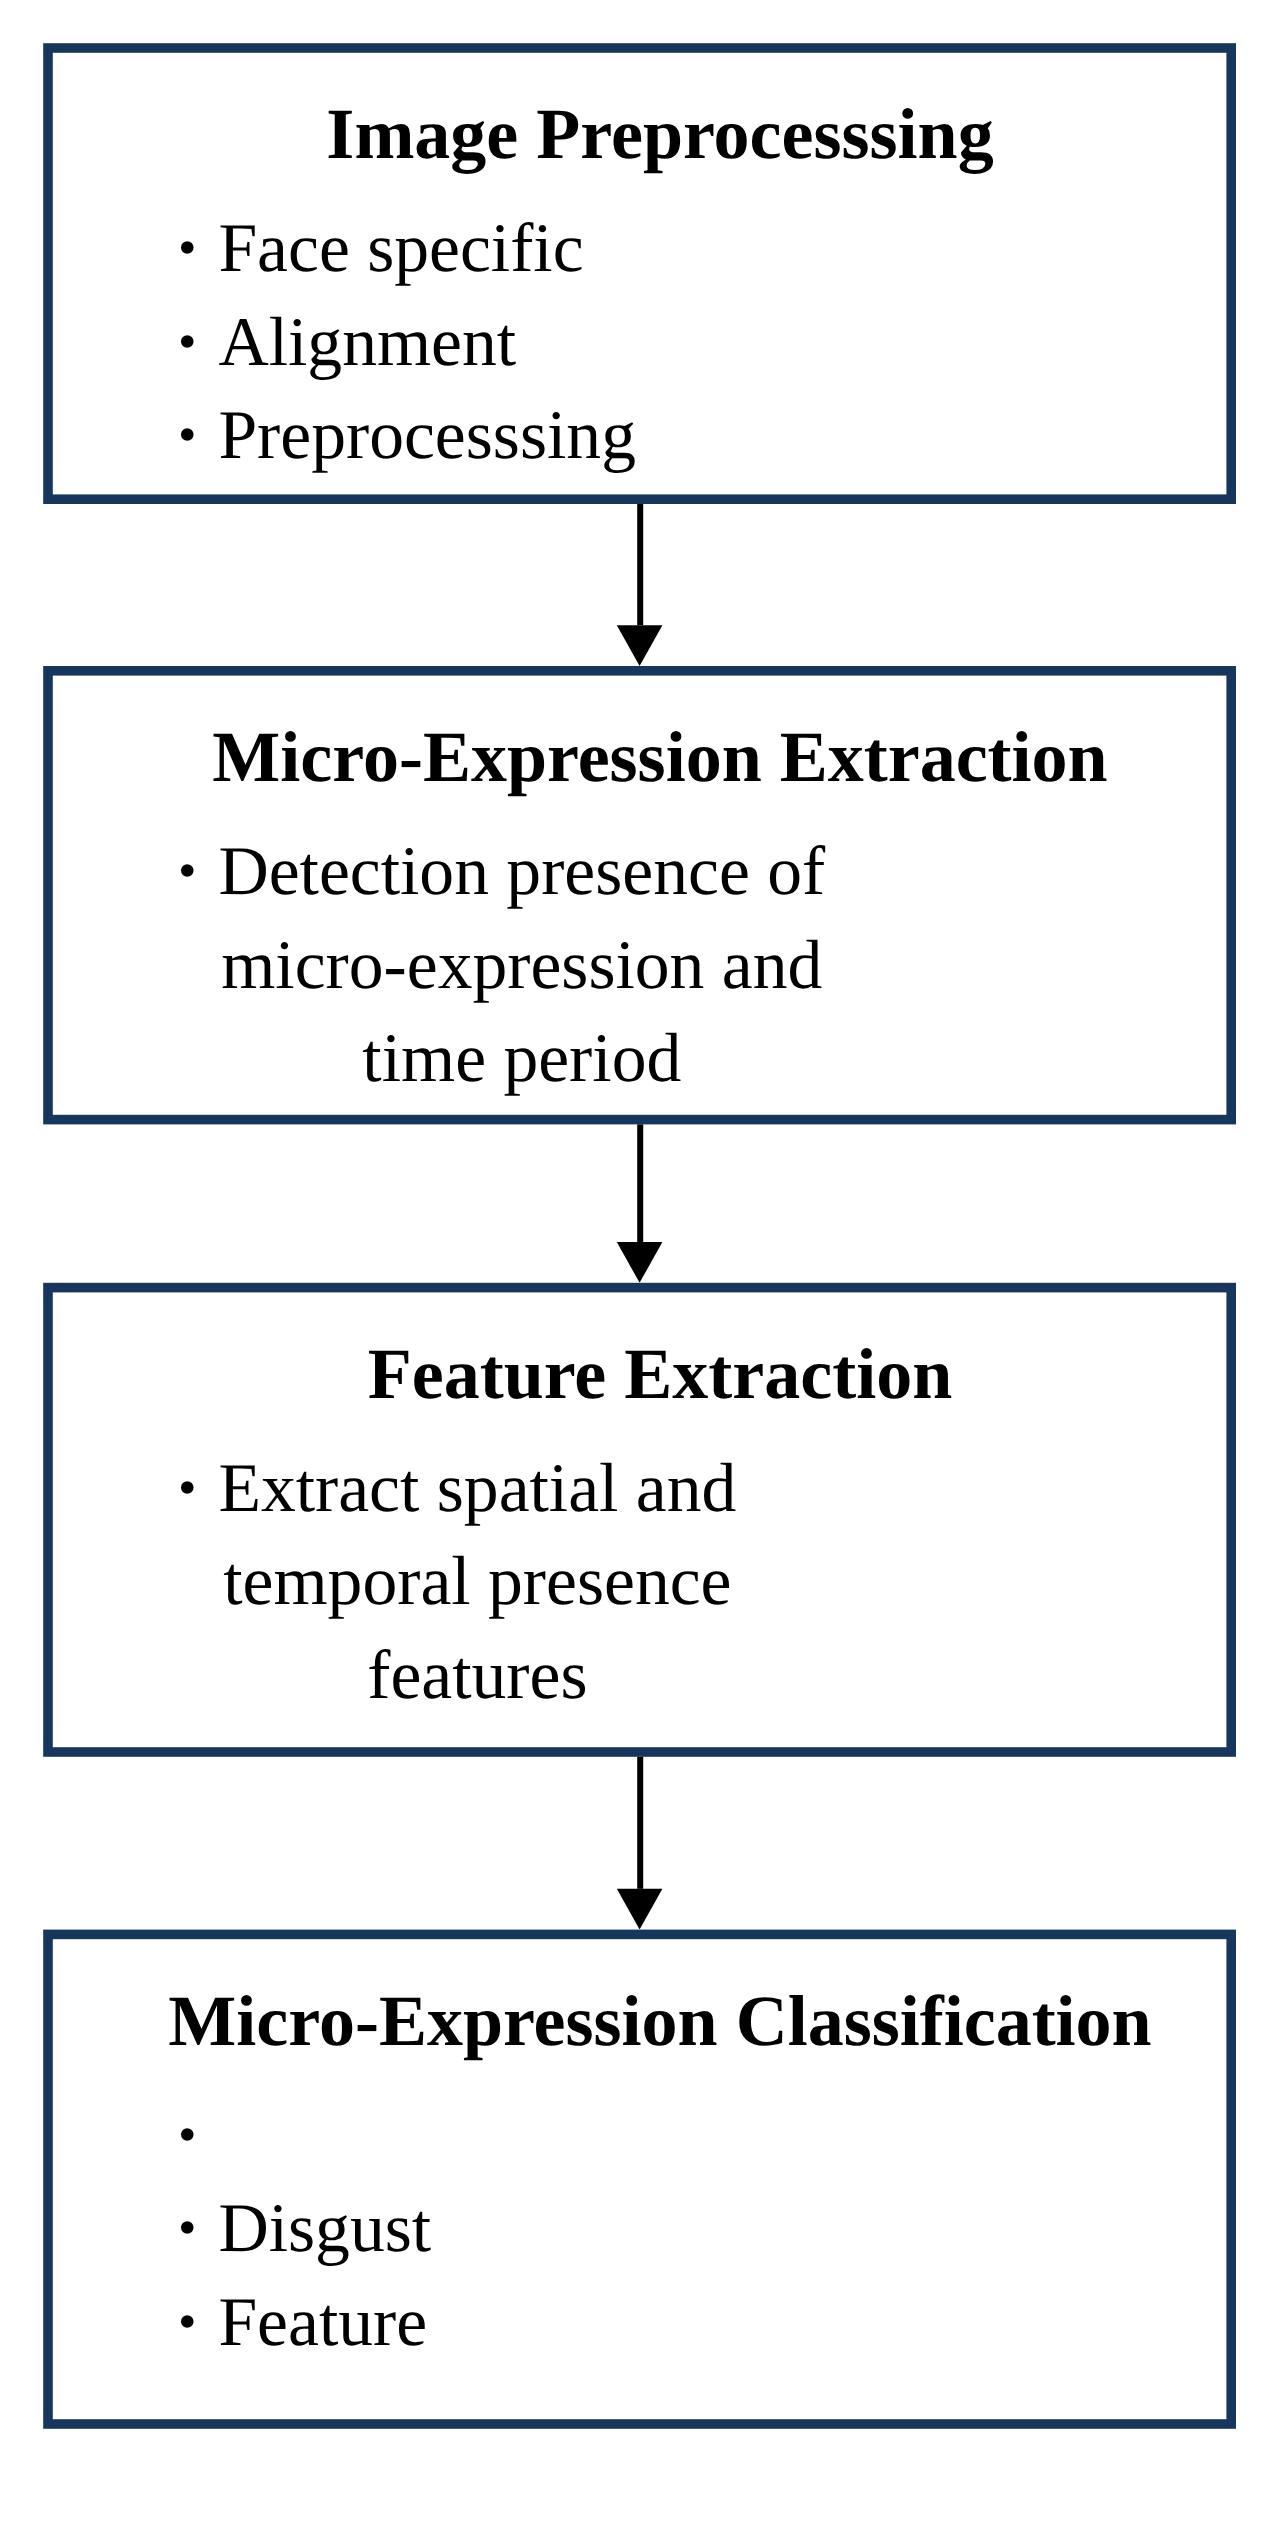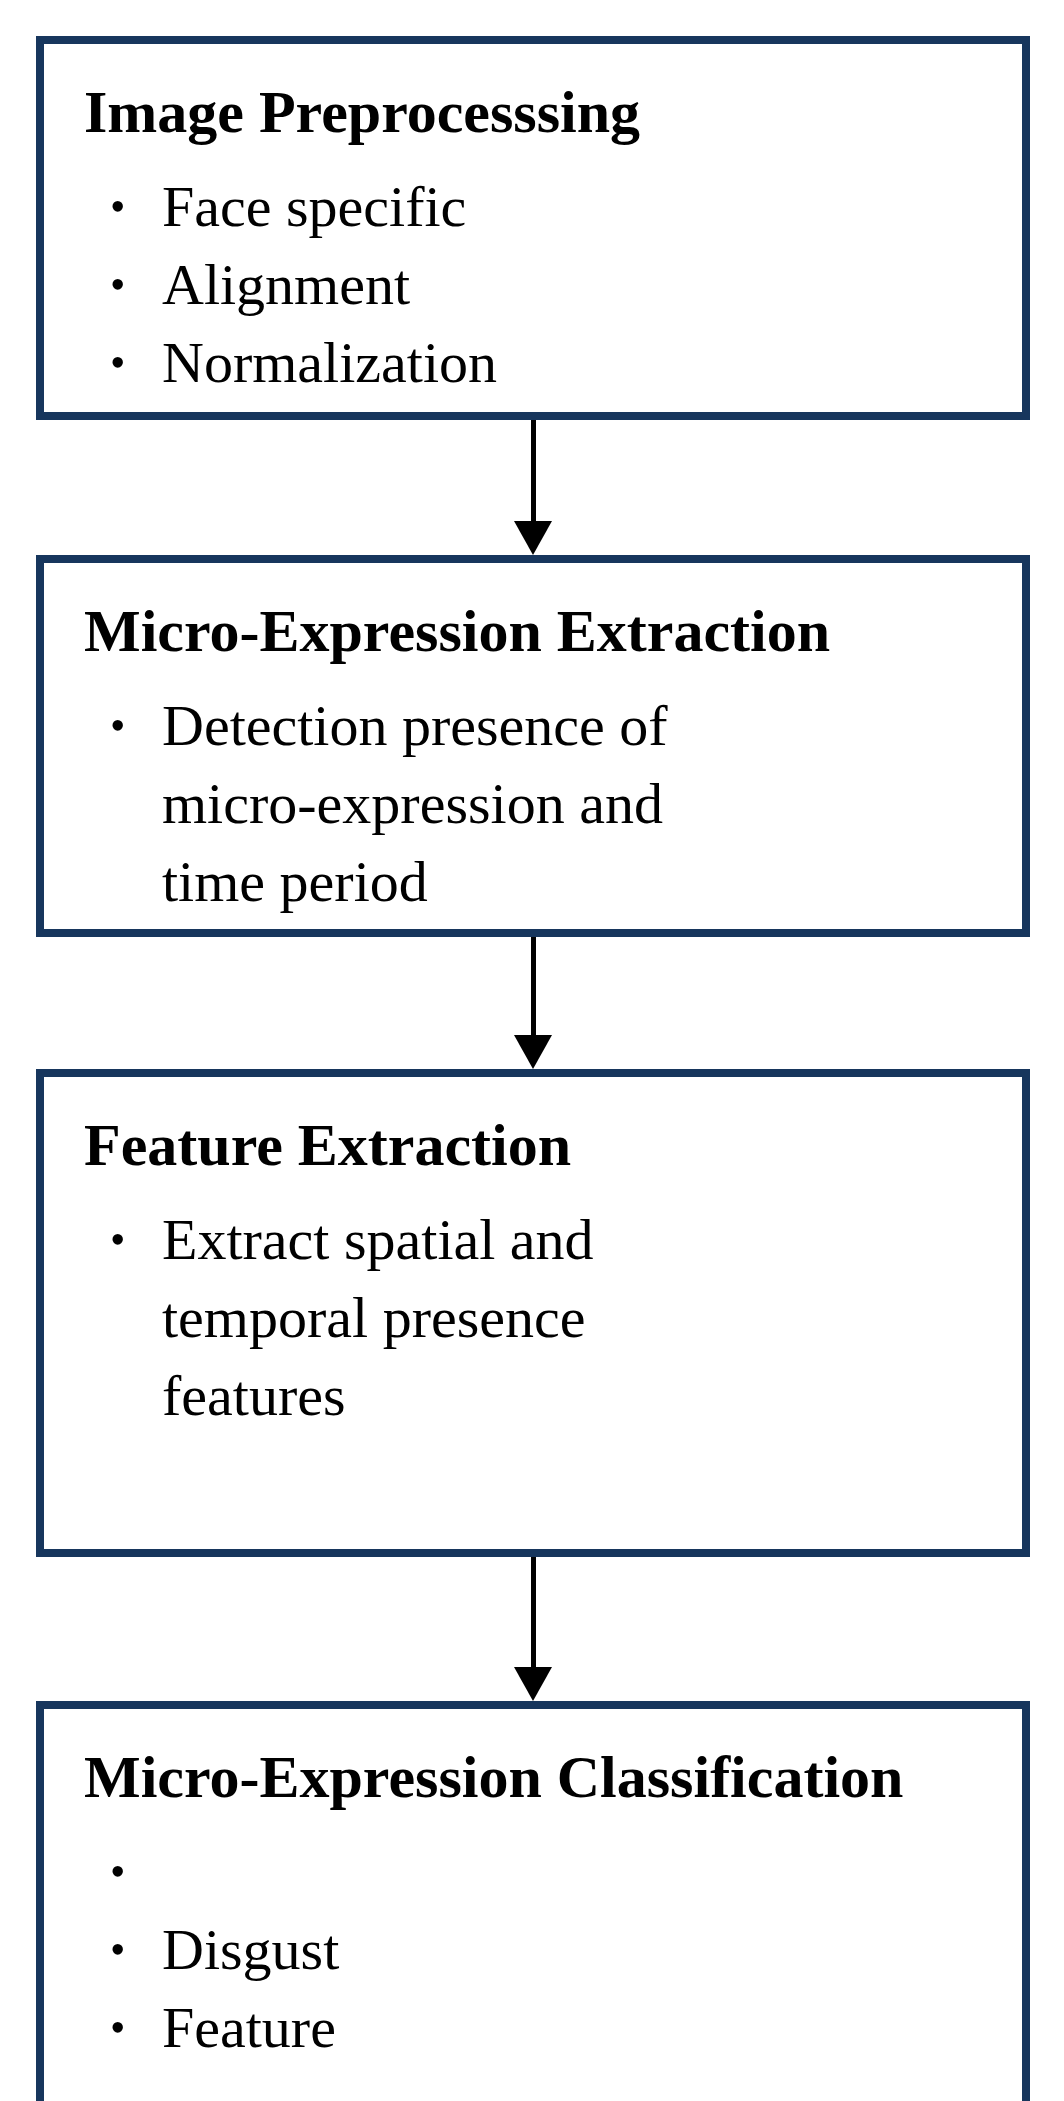--- a/index.html
+++ b/index.html
@@ -22,26 +22,27 @@
     left: 36px;
     width: 994px;
     display: flex;
     flex-direction: column;
   }
   .flow-box {
     box-sizing: border-box;
     width: 994px;
     background: var(--box-fill, #ffffff);
     border: 8px solid var(--border, #17365d);
-    padding: 28px 26px 0 40px;
+    padding: 28px 26px 0 60px;
     overflow: hidden;
+    text-align: center;
   }
   .flow-box.b1 { height: 384px; }
   .flow-box.b2 { height: 382px; }
-  .flow-box.b3 { height: 488px; }
+  .flow-box.b3 { height: 395px; }
   .flow-box.b4 { height: 416px; }
   .box-title {
     font-size: 60px;
     font-weight: bold;
     line-height: 80px;
     white-space: nowrap;
     margin: 0 0 16px 0;
     letter-spacing: 0px;
   }
   .bullets {
@@ -99,21 +100,21 @@
         <li class="bullet">
           <span class="bullet-marker">•</span>
           <span class="bullet-text">Face specific</span>
         </li>
         <li class="bullet">
           <span class="bullet-marker">•</span>
           <span class="bullet-text">Alignment</span>
         </li>
         <li class="bullet">
           <span class="bullet-marker">•</span>
-          <span class="bullet-text">Normalization</span>
+          <span class="bullet-text">Preprocesssing</span>
         </li>
       </ul>
     </div>
 
     <div class="arrow-wrap g1">
       <div class="arrow-shaft"></div>
       <div class="arrow-head"></div>
     </div>
 
     <div class="flow-box b2">

